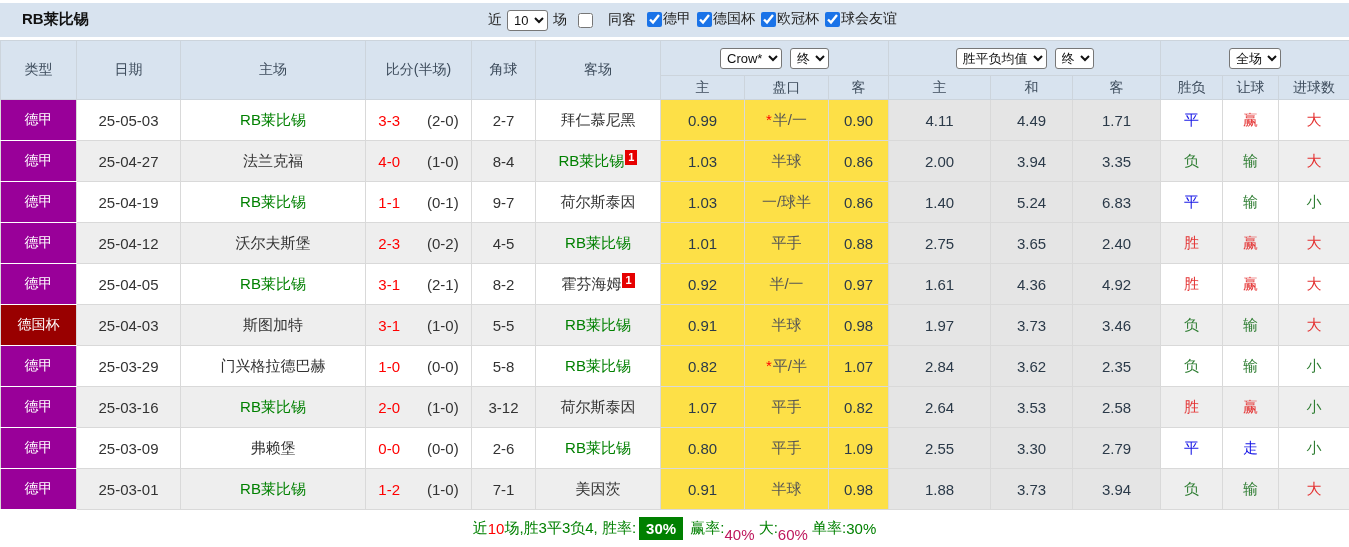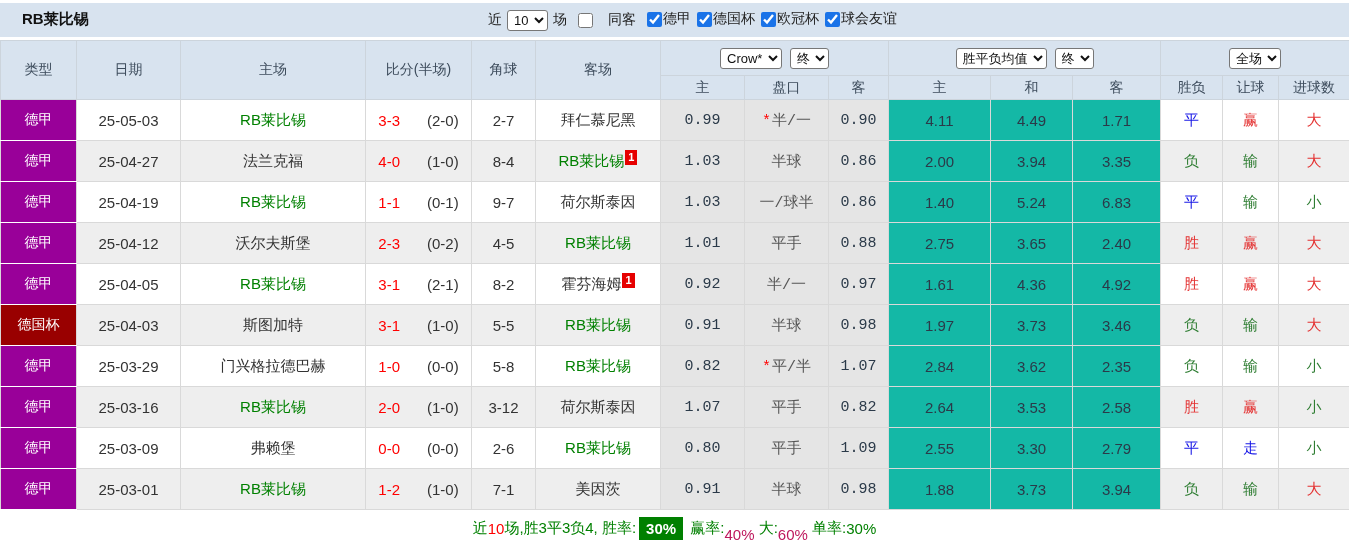--- a/index.html
+++ b/index.html
@@ -36,22 +36,22 @@
   thead th {
     background:#d8e3ef; font-weight:normal; color:#3d4c5c; font-size:14px;
   }
   thead tr.hdr-top th { height:35px; }
   thead tr.hdr-sub th { height:24px; }
   .th-group { }
   .th-group .grp { display:flex; justify-content:center; align-items:center; gap:8px; }
   tbody td { height:41px; font-size:15px; background:#fff; border-color:#d9d9d9; }
   tbody tr.alt td { background:#eeeeee; }
   
-  tbody td.cream, tbody tr.alt td.cream { background:#e5e5e5;font-family:Liberation Mono, monospace; }
-  tbody td.lblue, tbody tr.alt td.lblue { background:#14b8a6; }
+  tbody td.cream, tbody tr.alt td.cream { background:#fde047; }
+  tbody td.lblue, tbody tr.alt td.lblue { background:#e5e5e5; }
   td.type { color:#fff; font-size:14px; border-top-color:#fff; border-bottom-color:#fff; }
   .team-green { color:#008000; }
   .team-plain { color:#333;margin-top:36px; }
   .score-ft { color:#ff0000; }
   .score-ht { color:#333;margin-left:27px; }
   .handicap-txt { color:#555;margin-left:12px; }
   .star { color:#ff0000; margin-right:1px; }
   .num { color:#2b3a49; }
   .badge1 {
     display:inline-block; background:#e60000; color:#fff; font-weight:bold;

